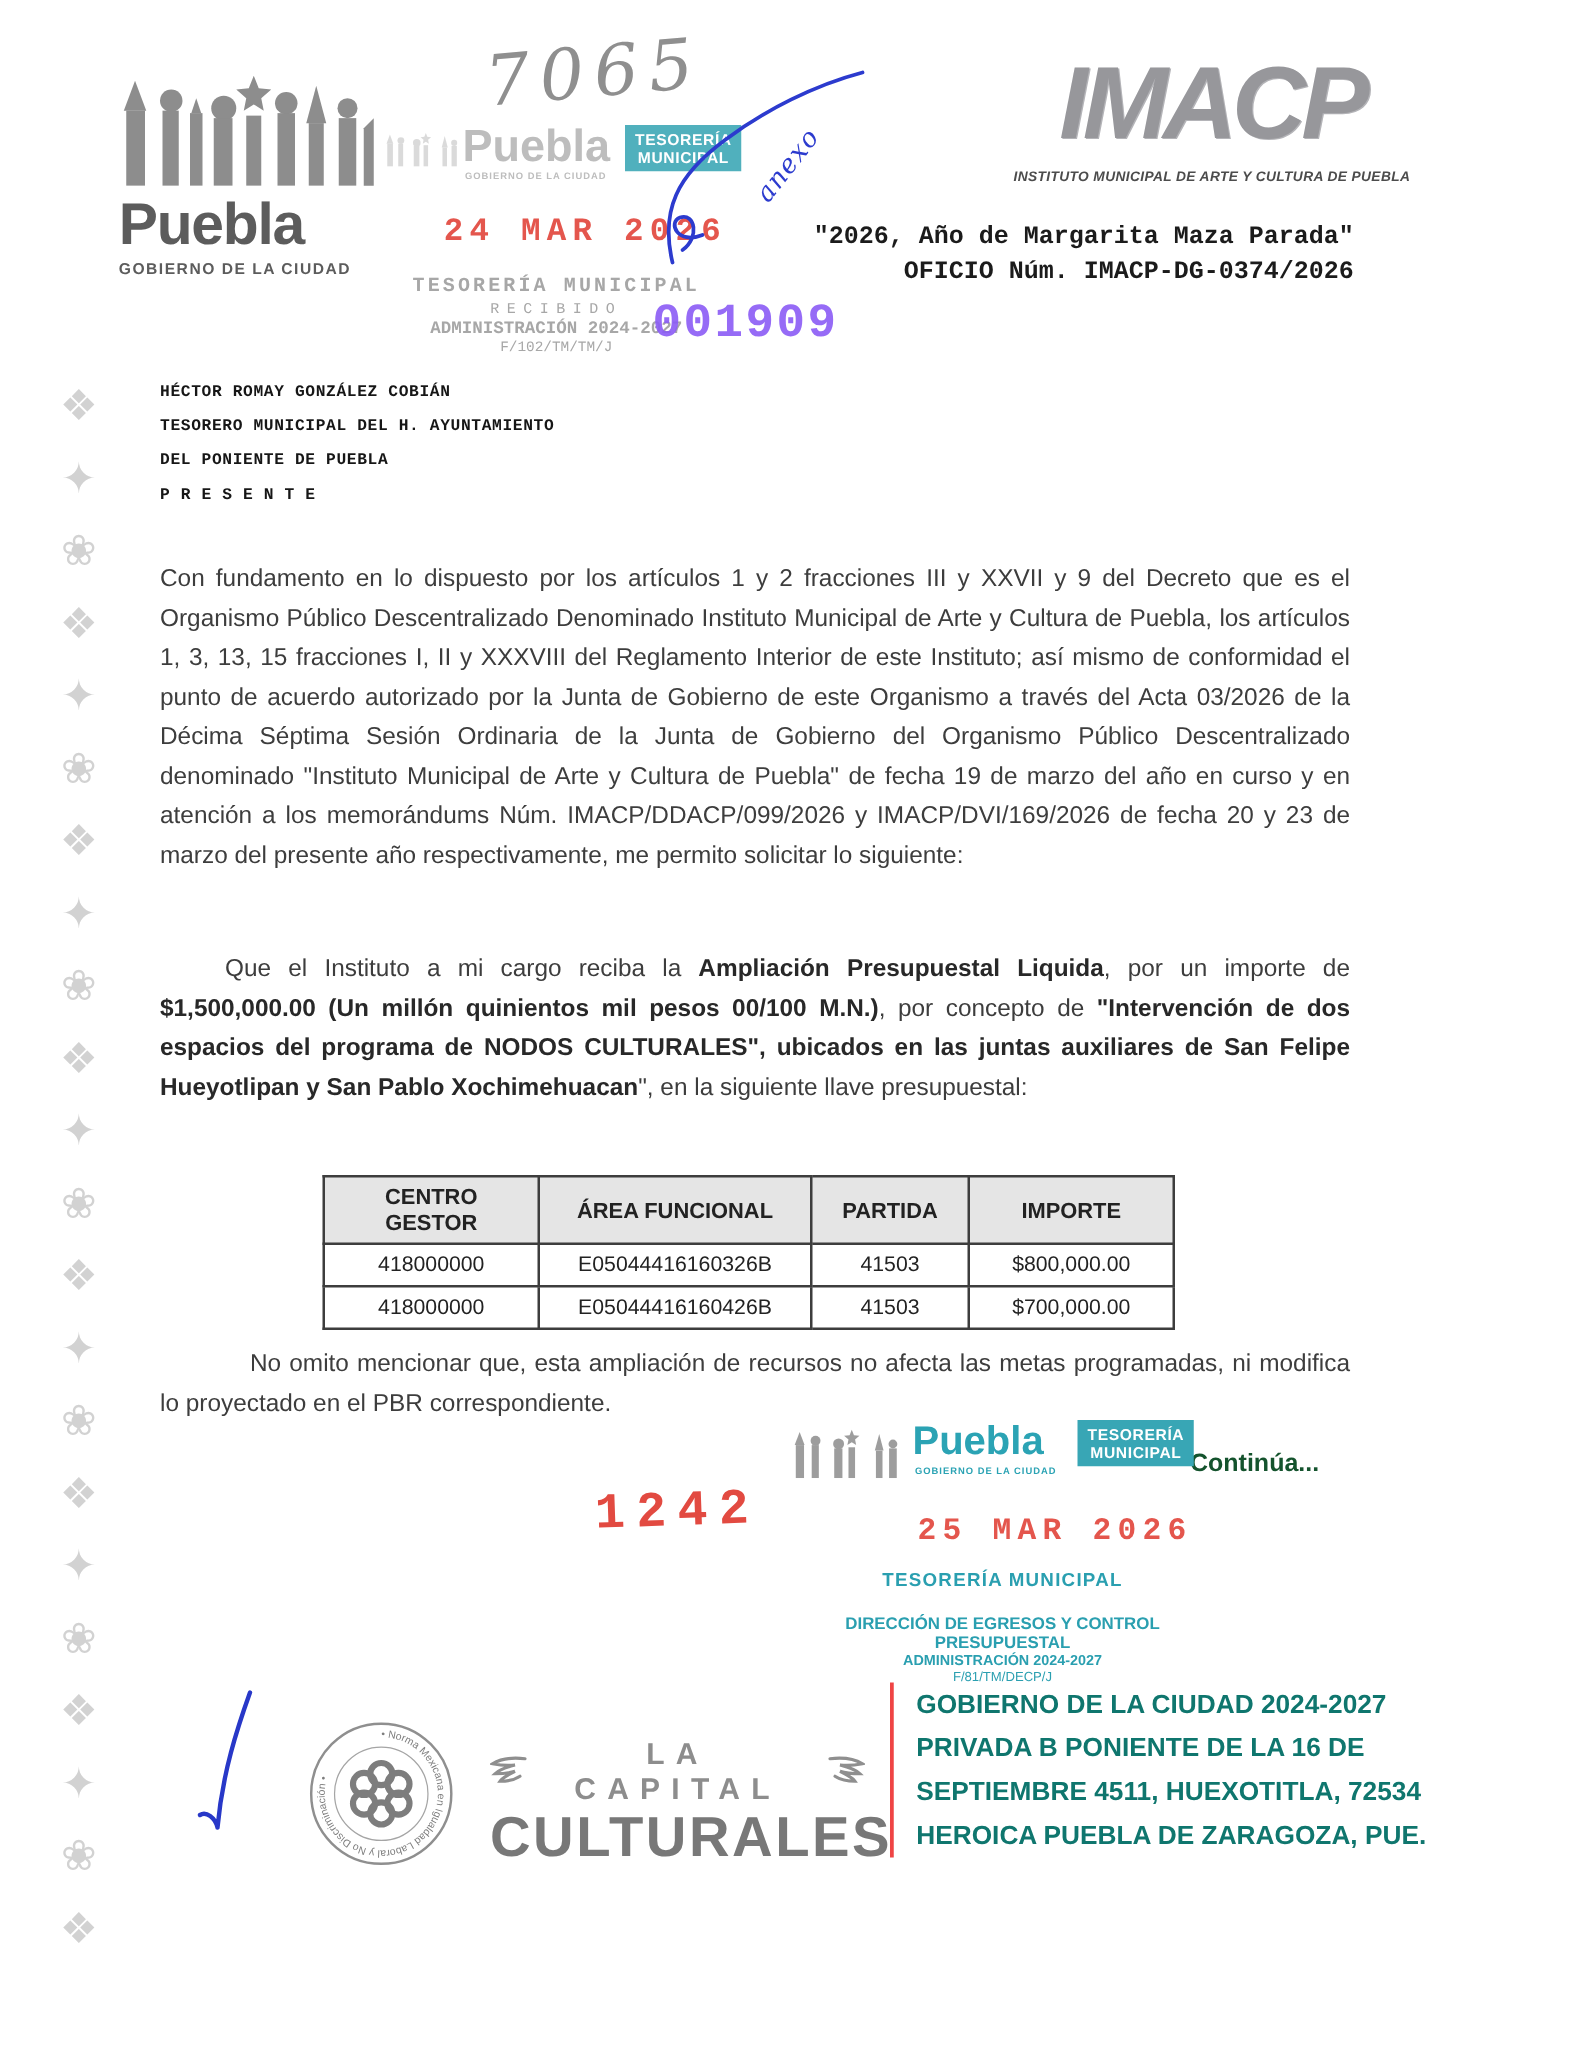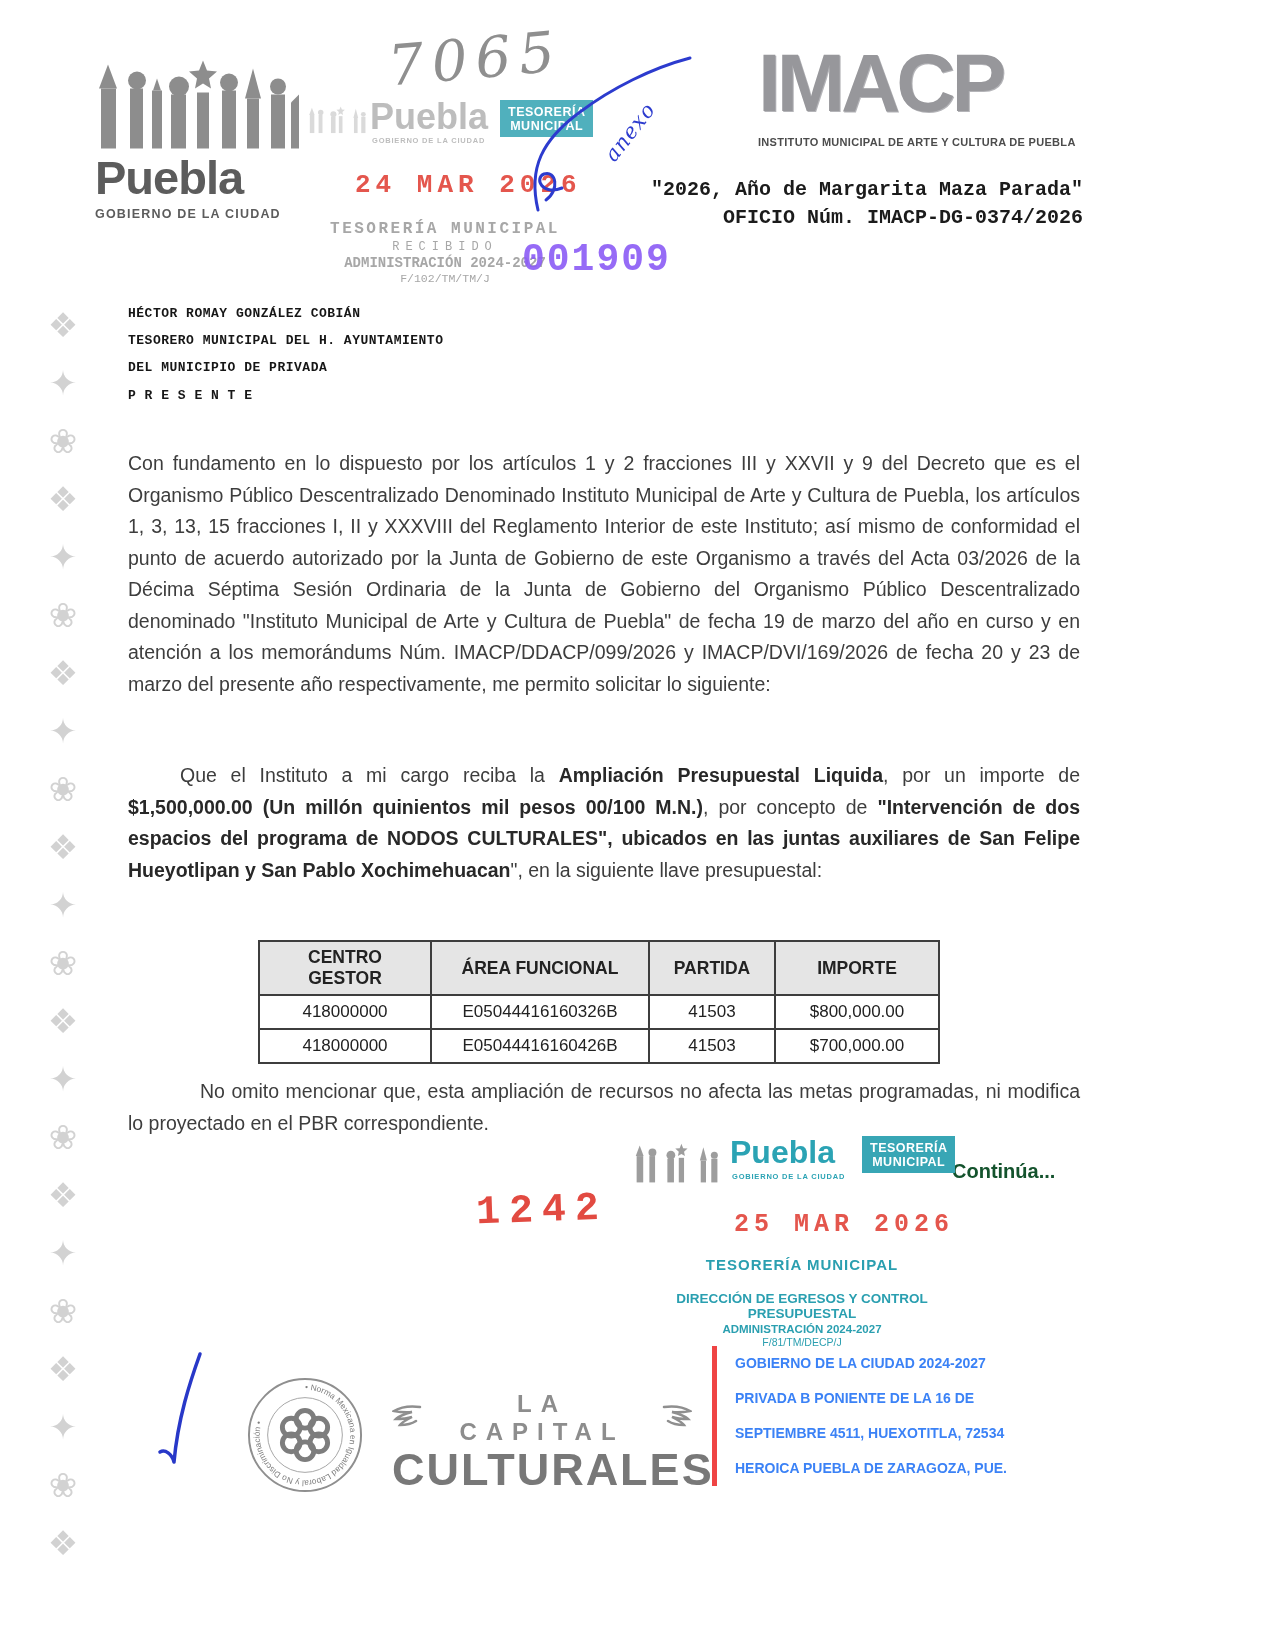--- a/index.html
+++ b/index.html
@@ -52,21 +52,21 @@
 
   
   .hw-blue-svg { position:absolute; left:500px; top:48px; }
   .hw-blue-note {
     position:absolute; left:596px; top:120px; transform:rotate(-52deg);
     font-family:"DejaVu Serif", serif; font-style:italic;
     font-size:21px; color:#2c3bce; letter-spacing:1px; white-space:nowrap;
   }
 
   
-  .imacp { position:absolute; left:758px; top:40px; width:335px; text-align:left; }
+  .imacp { position:absolute; left:802px; top:40px; width:335px; text-align:center;font-style:italic; }
   .imacp-word { font-size:82px; font-weight:bold; color:#97979b; letter-spacing:-4px; line-height:86px; font-family:"Liberation Sans", sans-serif; text-shadow:1px 1px 0 #b4b4b8; }
   .imacp-sub { font-size:11px; font-weight:bold; color:#4c4c4c; letter-spacing:.3px; margin-top:10px; white-space:nowrap; }
 
   
   .hdr-right {
     position:absolute; right:187px; top:176px; width:560px; text-align:right;
     font-family:"Liberation Mono", monospace; font-weight:bold; color:#1b1b1b;
     font-size:20px; line-height:28px;
   }
 
@@ -118,22 +118,22 @@
   .pen-stroke { position:absolute; left:150px; top:1348px; }
   .seal { position:absolute; left:246px; top:1376px; }
   .capital { position:absolute; left:392px; top:1390px; width:300px; text-align:center; }
   .capital-top { display:flex; align-items:center; justify-content:center; gap:8px; }
   .capital-l1 { font-size:24px; font-weight:bold; letter-spacing:9px; color:#8d8d8d; }
   .capital-l2 { font-size:45px; font-weight:bold; letter-spacing:2px; color:#787878; margin-top:-2px; }
   .wing-r { transform:scaleX(-1); }
 
   .address {
     position:absolute; left:712px; top:1346px;
-    border-left:5px solid #ef4444; padding-left:18px;
-    font-size:14px; font-weight:bold; color:#3b82f6; line-height:35px;
+    border-left:3px solid #ef4444; padding-left:18px;
+    font-size:21px; font-weight:bold; color:#0f766e; line-height:35px;
   }
 </style>
 </head>
 <body>
 
 <div class="page">
 
   <div class="deco-strip">❖ ✦ ❀ ❖ ✦ ❀ ❖ ✦ ❀ ❖ ✦ ❀ ❖ ✦ ❀ ❖ ✦ ❀ ❖ ✦ ❀ ❖</div>
 
   <div class="puebla-logo">
@@ -215,21 +215,21 @@
   </div>
 
   <div class="hdr-right">
     <div>"2026, Año de Margarita Maza Parada"</div>
     <div>OFICIO Núm. IMACP-DG-0374/2026</div>
   </div>
 
   <div class="recipient">
     <div>HÉCTOR ROMAY GONZÁLEZ COBIÁN</div>
     <div>TESORERO MUNICIPAL DEL H. AYUNTAMIENTO</div>
-    <div>DEL MUNICIPIO DE PRIVADA</div>
+    <div>DEL PONIENTE DE PUEBLA</div>
     <div class="salut">P R E S E N T E</div>
   </div>
 
   <p class="para p1">Con fundamento en lo dispuesto por los artículos 1 y 2 fracciones III y XXVII y 9 del Decreto que es el Organismo Público Descentralizado Denominado Instituto Municipal de Arte y Cultura de Puebla, los artículos 1, 3, 13, 15 fracciones I, II y XXXVIII del Reglamento Interior de este Instituto; así mismo de conformidad el punto de acuerdo autorizado por la Junta de Gobierno de este Organismo a través del Acta 03/2026 de la Décima Séptima Sesión Ordinaria de la Junta de Gobierno del Organismo Público Descentralizado denominado "Instituto Municipal de Arte y Cultura de Puebla"  de fecha 19 de marzo del año en curso y en atención a los memorándums Núm. IMACP/DDACP/099/2026 y IMACP/DVI/169/2026 de fecha 20 y 23 de marzo del presente año respectivamente, me permito solicitar lo siguiente:</p>
 
   <p class="para p2"><span>Que el Instituto a mi cargo reciba la </span><b>Ampliación Presupuestal Liquida</b><span>, por un importe de </span><b>$1,500,000.00 (Un millón quinientos mil pesos 00/100 M.N.)</b><span>, por concepto de </span><b>"Intervención de dos espacios del programa de NODOS CULTURALES", ubicados en las juntas auxiliares de San Felipe Hueyotlipan y San Pablo Xochimehuacan</b><span>", en la siguiente llave presupuestal:</span></p>
 
   <div class="table-wrap">
     <table class="budget">
       <colgroup>

